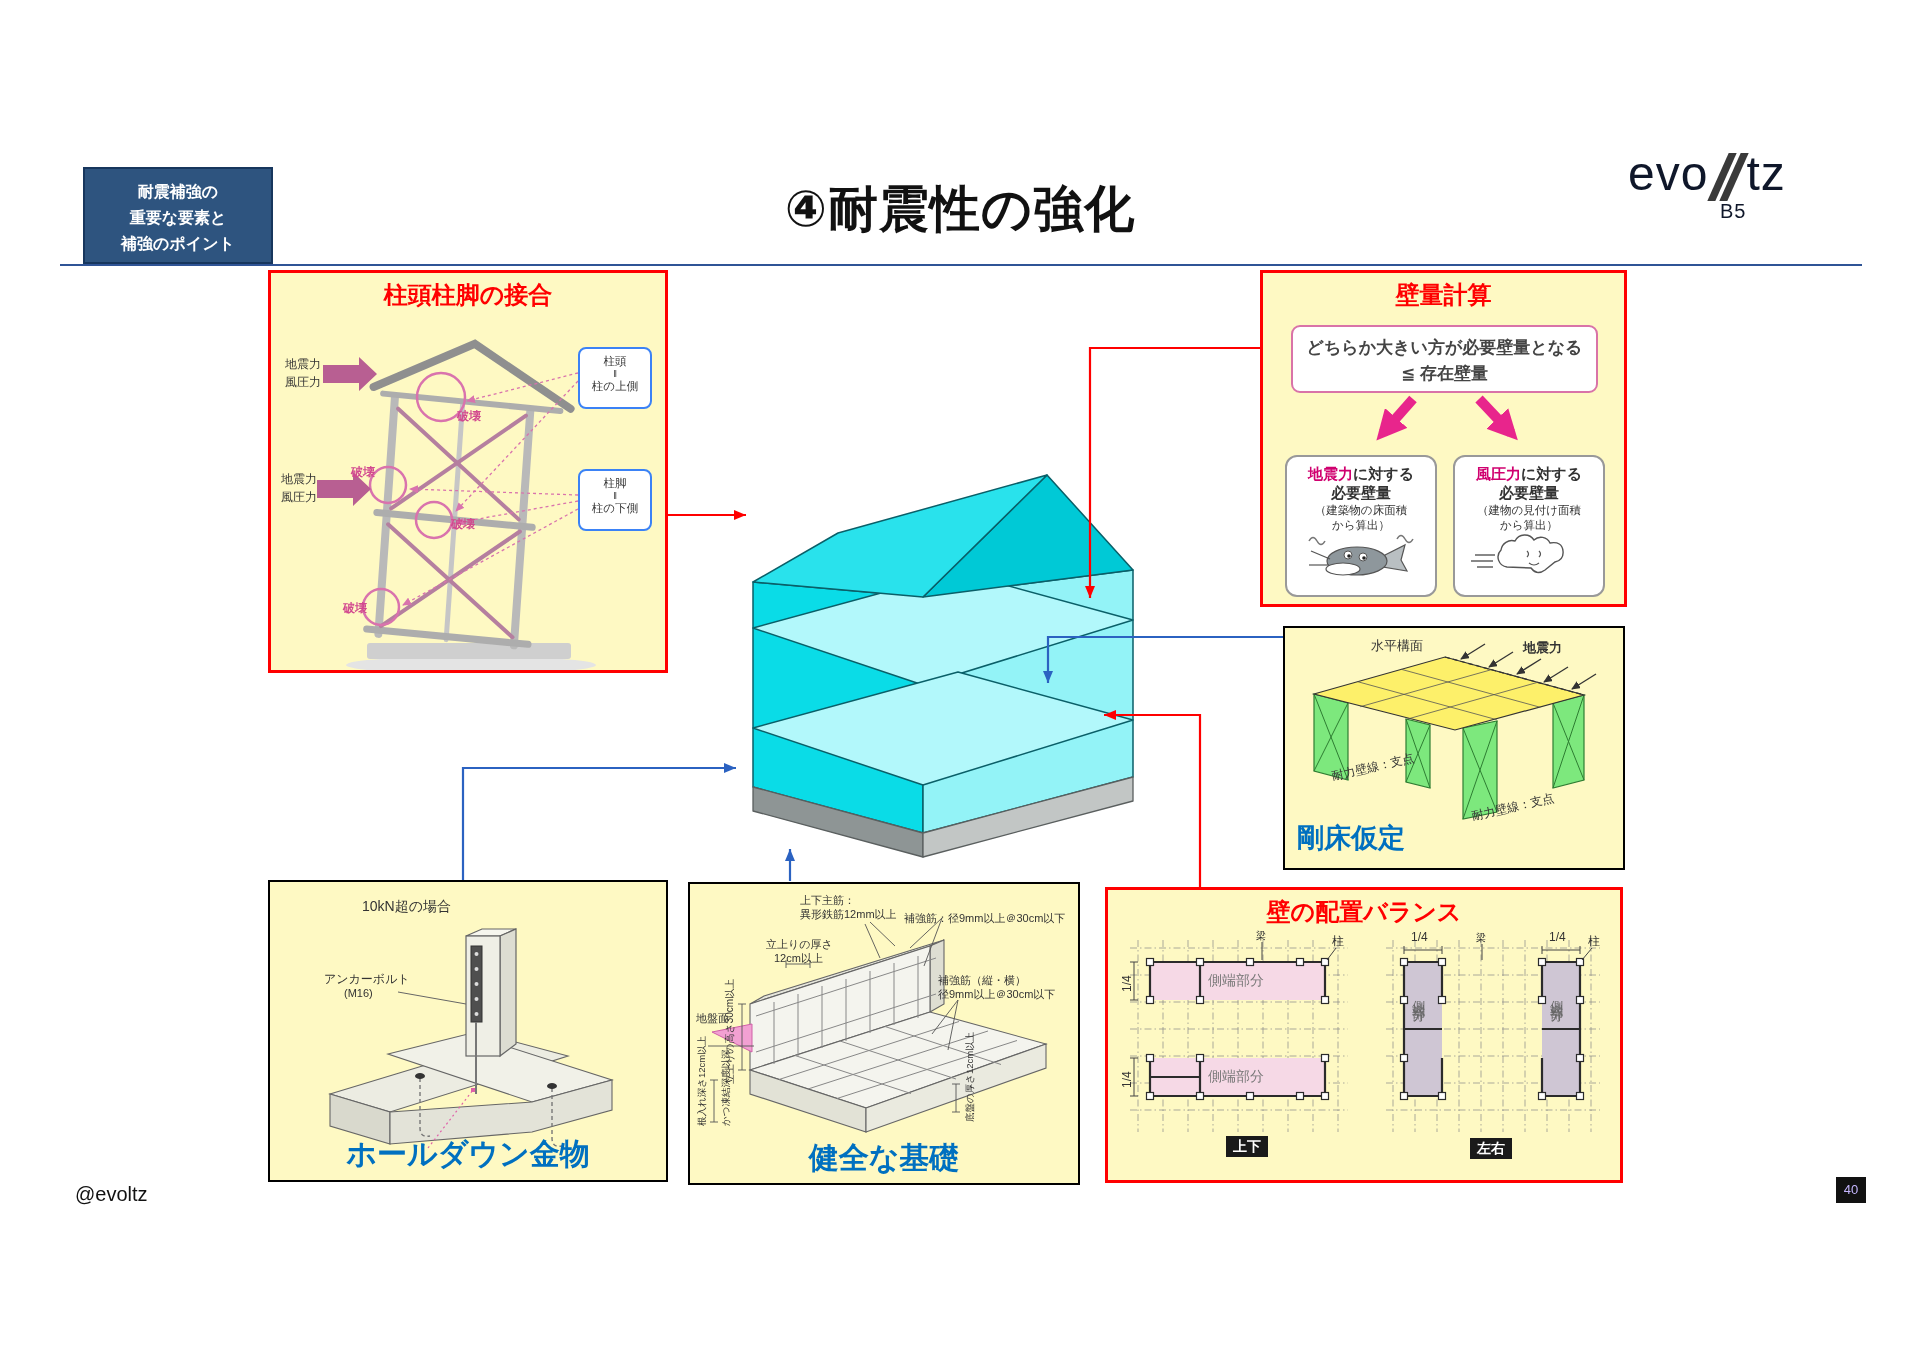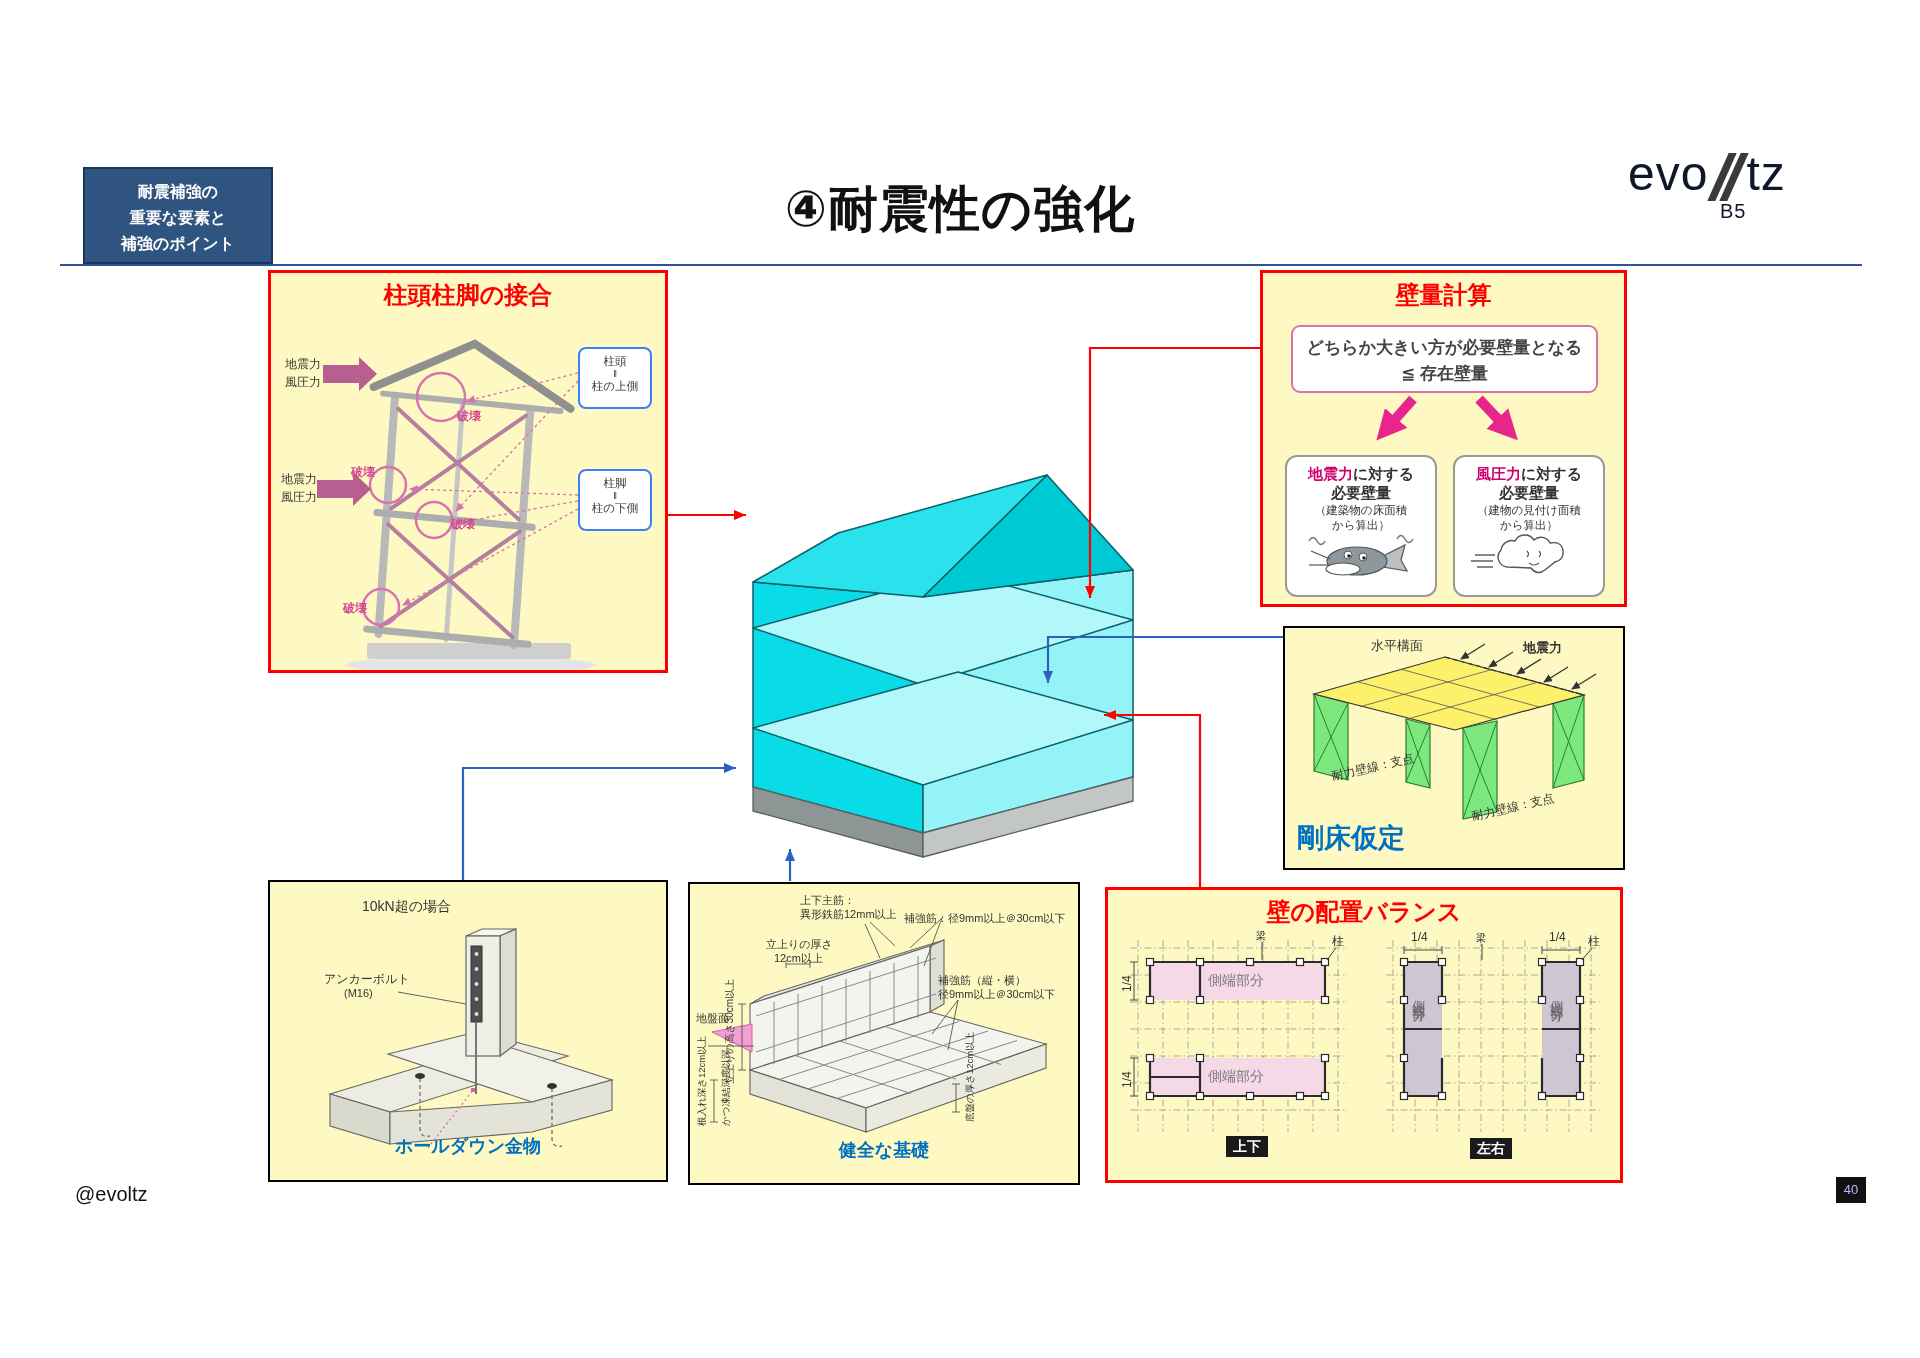--- a/index.html
+++ b/index.html
@@ -20,21 +20,21 @@
   .logo-sub{position:absolute;left:92px;top:54px;font-size:20px;letter-spacing:1px;}
   .footer-handle{position:absolute;left:75px;top:1183px;font-size:20px;color:#111;}
   .page-badge{position:absolute;left:1836px;top:1177px;width:30px;height:26px;background:#111;
           color:#c4b5fd;font-size:13px;text-align:center;line-height:26px;}
   
   .panel{position:absolute;background:#fef9c3;box-sizing:border-box;}
   .panel.red{border:3px solid #FF0000;}
   .panel.blue{border:2px solid #000000;}
   .ptitle{position:absolute;top:6px;left:0;width:100%;text-align:center;font-size:24px;font-weight:bold;}
   .red-t{color:#FF0000;}
-  .btitle{position:absolute;font-size:18px;font-weight:bold;color:#0070C0;white-space:nowrap;}
+  .btitle{position:absolute;font-size:30px;font-weight:bold;color:#0070C0;white-space:nowrap;}
   .lbl{position:absolute;font-size:11px;line-height:1.25;color:#333;white-space:nowrap;}
   .mag{color:#D2498F;font-weight:bold;}
   .rot{transform-origin:0 0;transform:rotate(-90deg);}
   .vert{writing-mode:vertical-rl;text-orientation:upright;letter-spacing:3px;}
   .badge{position:absolute;background:#1a1a1a;color:#fff;font-weight:bold;font-size:14px;
          text-align:center;line-height:21px;width:42px;height:21px;}
   .callout{position:absolute;border:2px solid #3b82f6;border-radius:8px;background:#fff;
          text-align:center;font-size:11.5px;line-height:1.35;color:#333;padding-top:5px;box-sizing:border-box;}
   .fbox{position:absolute;border:2px solid #D973A8;border-radius:9px;background:#fff;
          text-align:center;font-weight:bold;color:#444;font-size:17px;line-height:1.5;padding-top:8px;box-sizing:border-box;}

